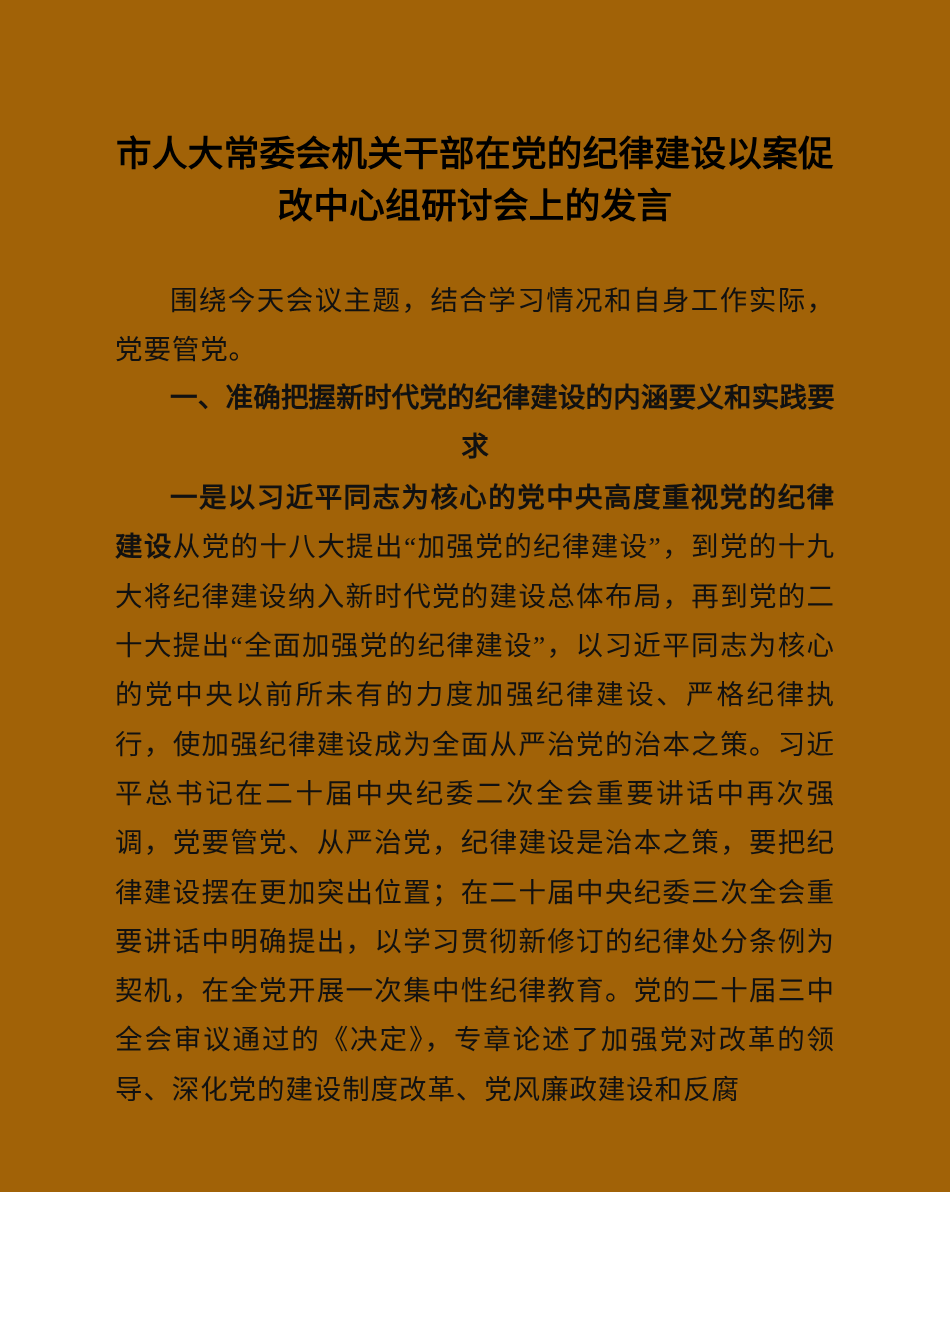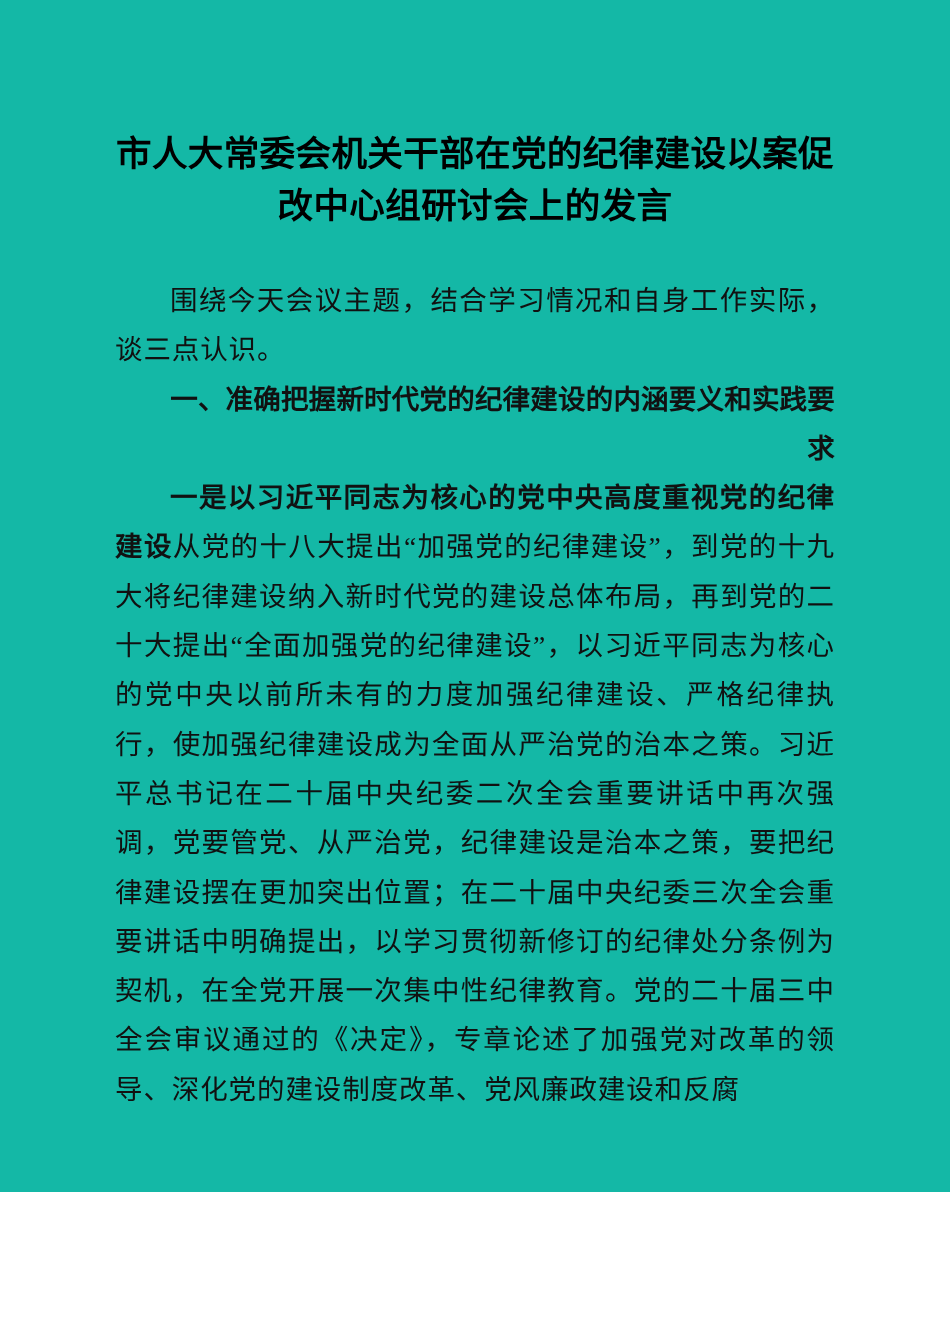--- a/index.html
+++ b/index.html
@@ -15,21 +15,21 @@
     overflow: hidden;
     font-family: "Liberation Serif", "DejaVu Serif", serif;
     color: #000000;
     -webkit-font-smoothing: antialiased;
   }
 
   .page {
     position: relative;
     width: 950px;
     height: 1344px;
-    background: #14b8a6;
+    background: #a16207;
     box-sizing: border-box;
     padding: 0 115px;
   }
 
   
   .doc-title {
     margin: 0;
     padding-top: 128px;
     text-align: center;
     font-family: "Liberation Sans", "DejaVu Sans", sans-serif;
@@ -53,24 +53,24 @@
     line-height: 49.3px;
     letter-spacing: 0.9px;
     text-align: justify;
     text-justify: inter-character;
     text-indent: 2em;
     color: #111111;
     word-break: break-all;
   }
 
   p.para.heading {
-    font-family: Liberation Serif, serif;
+    font-family: Liberation Mono, monospace;
     font-weight: 700;
     letter-spacing: 0.2px;
-    text-align: right;
+    text-align: center;
   }
 
   p.para.lead-bold > .lead {
     font-weight: 700;
   }
 
   
   .clip-guard {
     position: absolute;
     left: 0;
@@ -83,21 +83,21 @@
 </style>
 </head>
 <body>
 
 <div class="page">
 
   <h1 class="doc-title">市人大常委会机关干部在党的纪律建设以案促改中心组研讨会上的发言</h1>
 
   <div class="body-block">
 
-    <p class="para">围绕今天会议主题，结合学习情况和自身工作实际，谈三点认识。</p>
+    <p class="para">围绕今天会议主题，结合学习情况和自身工作实际，党要管党。</p>
 
     <p class="para heading">一、准确把握新时代党的纪律建设的内涵要义和实践要求</p>
 
 
     <p class="para lead-bold"><span class="lead">一是以习近平同志为核心的党中央高度重视党的纪律建设</span><span>从党的十八大提出“加强党的纪律建设”，到党的十九大将纪律建设纳入新时代党的建设总体布局，再到党的二十大提出“全面加强党的纪律建设”，以习近平同志为核心的党中央以前所未有的力度加强纪律建设、严格纪律执行，使加强纪律建设成为全面从严治党的治本之策。习近平总书记在二十届中央纪委二次全会重要讲话中再次强调，党要管党、从严治党，纪律建设是治本之策，要把纪律建设摆在更加突出位置；在二十届中央纪委三次全会重要讲话中明确提出，以学习贯彻新修订的纪律处分条例为契机，在全党开展一次集中性纪律教育。党的二十届三中全会审议通过的《决定》，专章论述了加强党对改革的领导、深化党的建设制度改革、党风廉政建设和反腐</span></p>
 
   </div>
 
   <div class="clip-guard"></div>
 

